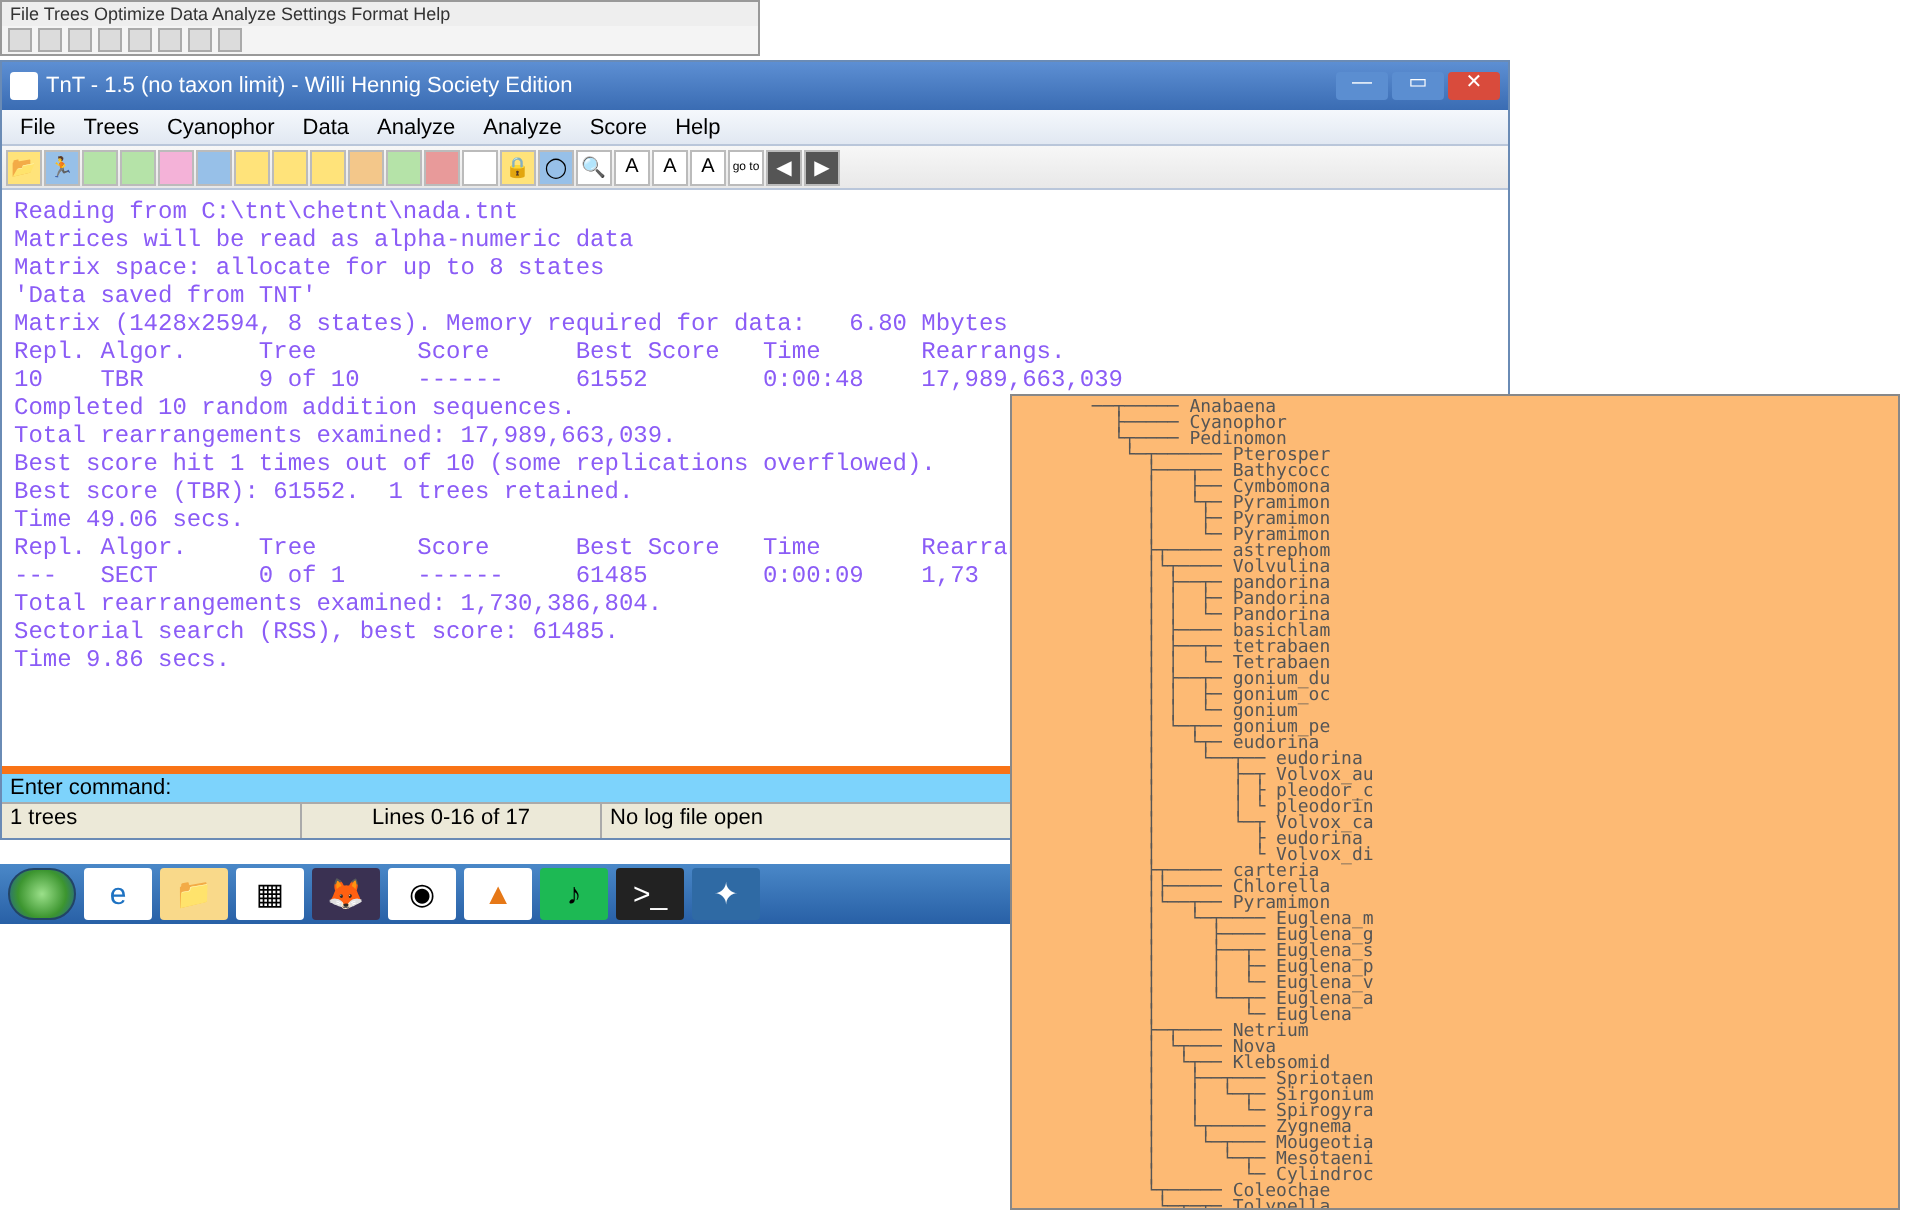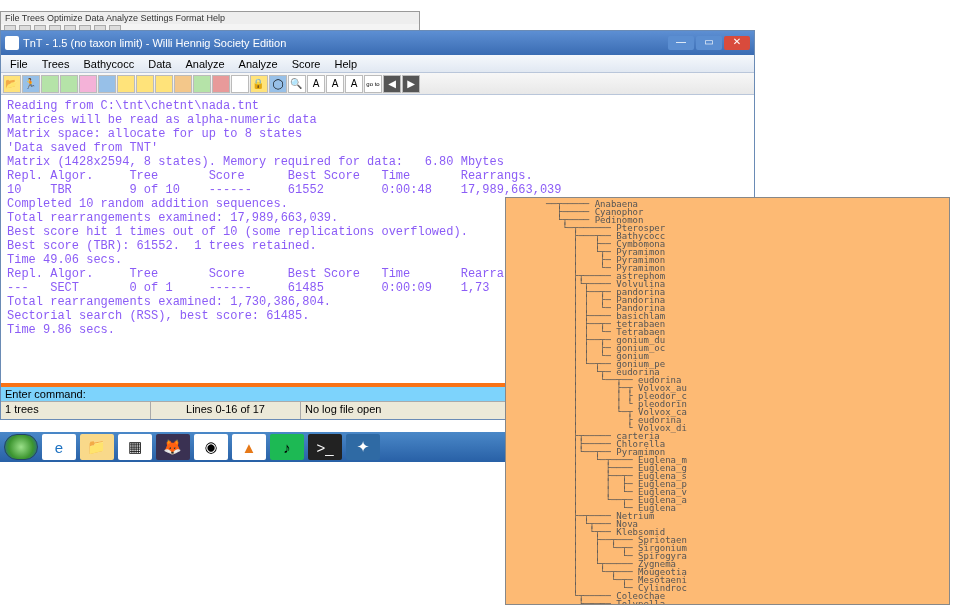--- a/index.html
+++ b/index.html
@@ -8,22 +8,22 @@
     height: 605px;
     font-family: "Segoe UI", sans-serif;
     font-size: 11px;
     background: #fff;
     overflow: hidden;
     position: relative;
   }
   
   .bg-window {
     position: absolute;
-    top: 11px; left: 0;
-    width: 420px;
+    top: 0; left: 0;
+    width: 380px;
     height: 28px;
     background: linear-gradient(#e8e8ef,#d0d0dc);
     border: 1px solid #999;
   }
   .bg-menubar {
     background: #eee;
     font-size: 9px;
     padding: 1px 4px;
     color: #333;
   }
@@ -228,21 +228,21 @@
     <div class="title-icon"></div>
     <span>TnT - 1.5 (no taxon limit) - Willi Hennig Society Edition</span>
     <div class="spacer"></div>
     <div class="winbtn min">—</div>
     <div class="winbtn max">▭</div>
     <div class="winbtn close">✕</div>
   </div>
   <div class="menubar">
     <span>File</span>
     <span>Trees</span>
-    <span>Bathycocc</span>
+    <span>Cyanophor</span>
     <span>Data</span>
     <span>Analyze</span>
     <span>Analyze</span>
     <span>Score</span>
     <span>Help</span>
   </div>
   <div class="toolbar">
     <div class="tbtn yellow">📂</div>
     <div class="tbtn blue">🏃</div>
     <div class="tbtn green"></div>

